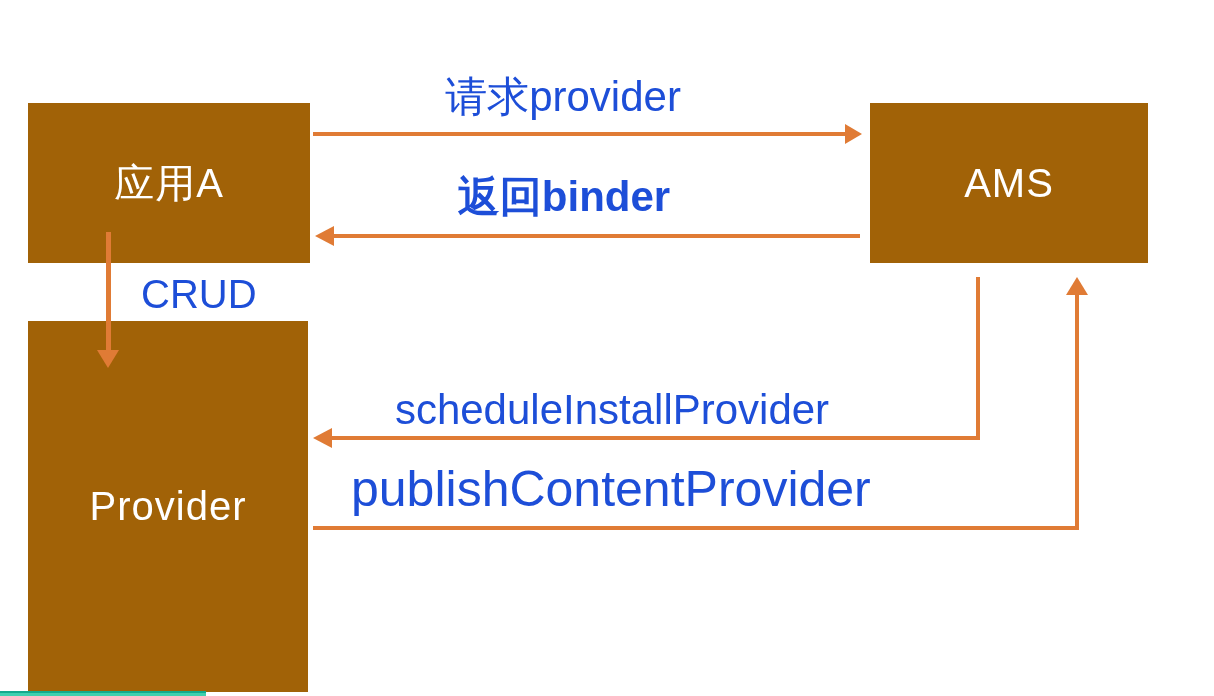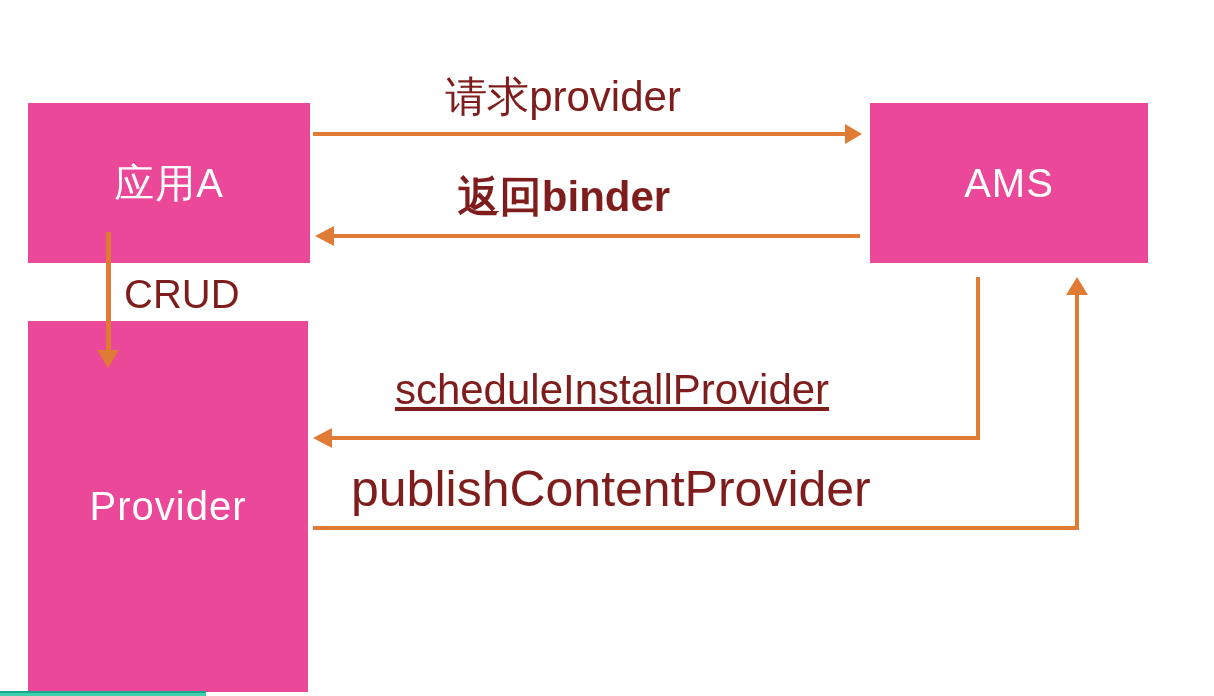--- a/index.html
+++ b/index.html
@@ -9,44 +9,44 @@
     font-family: "Liberation Sans", "DejaVu Sans", sans-serif;
     overflow: hidden;
   }
   #stage {
     position: relative;
     width: 1214px; height: 696px;
     background: #ffffff;
   }
   .node {
     position: absolute;
-    background: #ec4899;
+    background: #a16207;
     color: #ffffff;
     display: flex;
     align-items: center;
     justify-content: center;
     font-size: 40px;
     font-weight: 400;
     letter-spacing: 1px;
   }
   #node-app-a    { left: 28px;  top: 103px; width: 282px; height: 160px; }
   #node-ams      { left: 870px; top: 103px; width: 278px; height: 160px; }
   #node-provider { left: 28px;  top: 321px; width: 280px; height: 371px; }
 
   .edge-label {
     position: absolute;
-    color: #7f1d1d;
+    color: #1d4ed8;
     text-align: center;
     white-space: nowrap;
     line-height: 1.1;
   }
   #label-request  { left: 368px; top: 74px;  width: 390px; font-size: 42px; }
   #label-return   { left: 369px; top: 174px; width: 390px; font-size: 42px; font-weight: bold; }
-  #label-crud     { left: 124px; top: 272px; width: 130px; font-size: 40px; text-align: left; }
-  #label-schedule { left: 362px; top: 367px; width: 500px; font-size: 42px; text-decoration: underline; }
+  #label-crud     { left: 141px; top: 272px; width: 130px; font-size: 40px; text-align: left; }
+  #label-schedule { left: 362px; top: 387px; width: 500px; font-size: 42px; }
   #label-publish  { left: 351px; top: 462px; width: 500px; font-size: 50px; }
 
   .oline { position: absolute; background: #E07B35; }
   
   #req-line  { left: 313px; top: 132px; width: 533px; height: 4px; }
   #req-head  { position: absolute; left: 845px; top: 124px; width: 0; height: 0;
                border-top: 10px solid transparent; border-bottom: 10px solid transparent;
                border-left: 17px solid #E07B35; }
   
   #ret-line  { left: 334px; top: 234px; width: 526px; height: 4px; }

